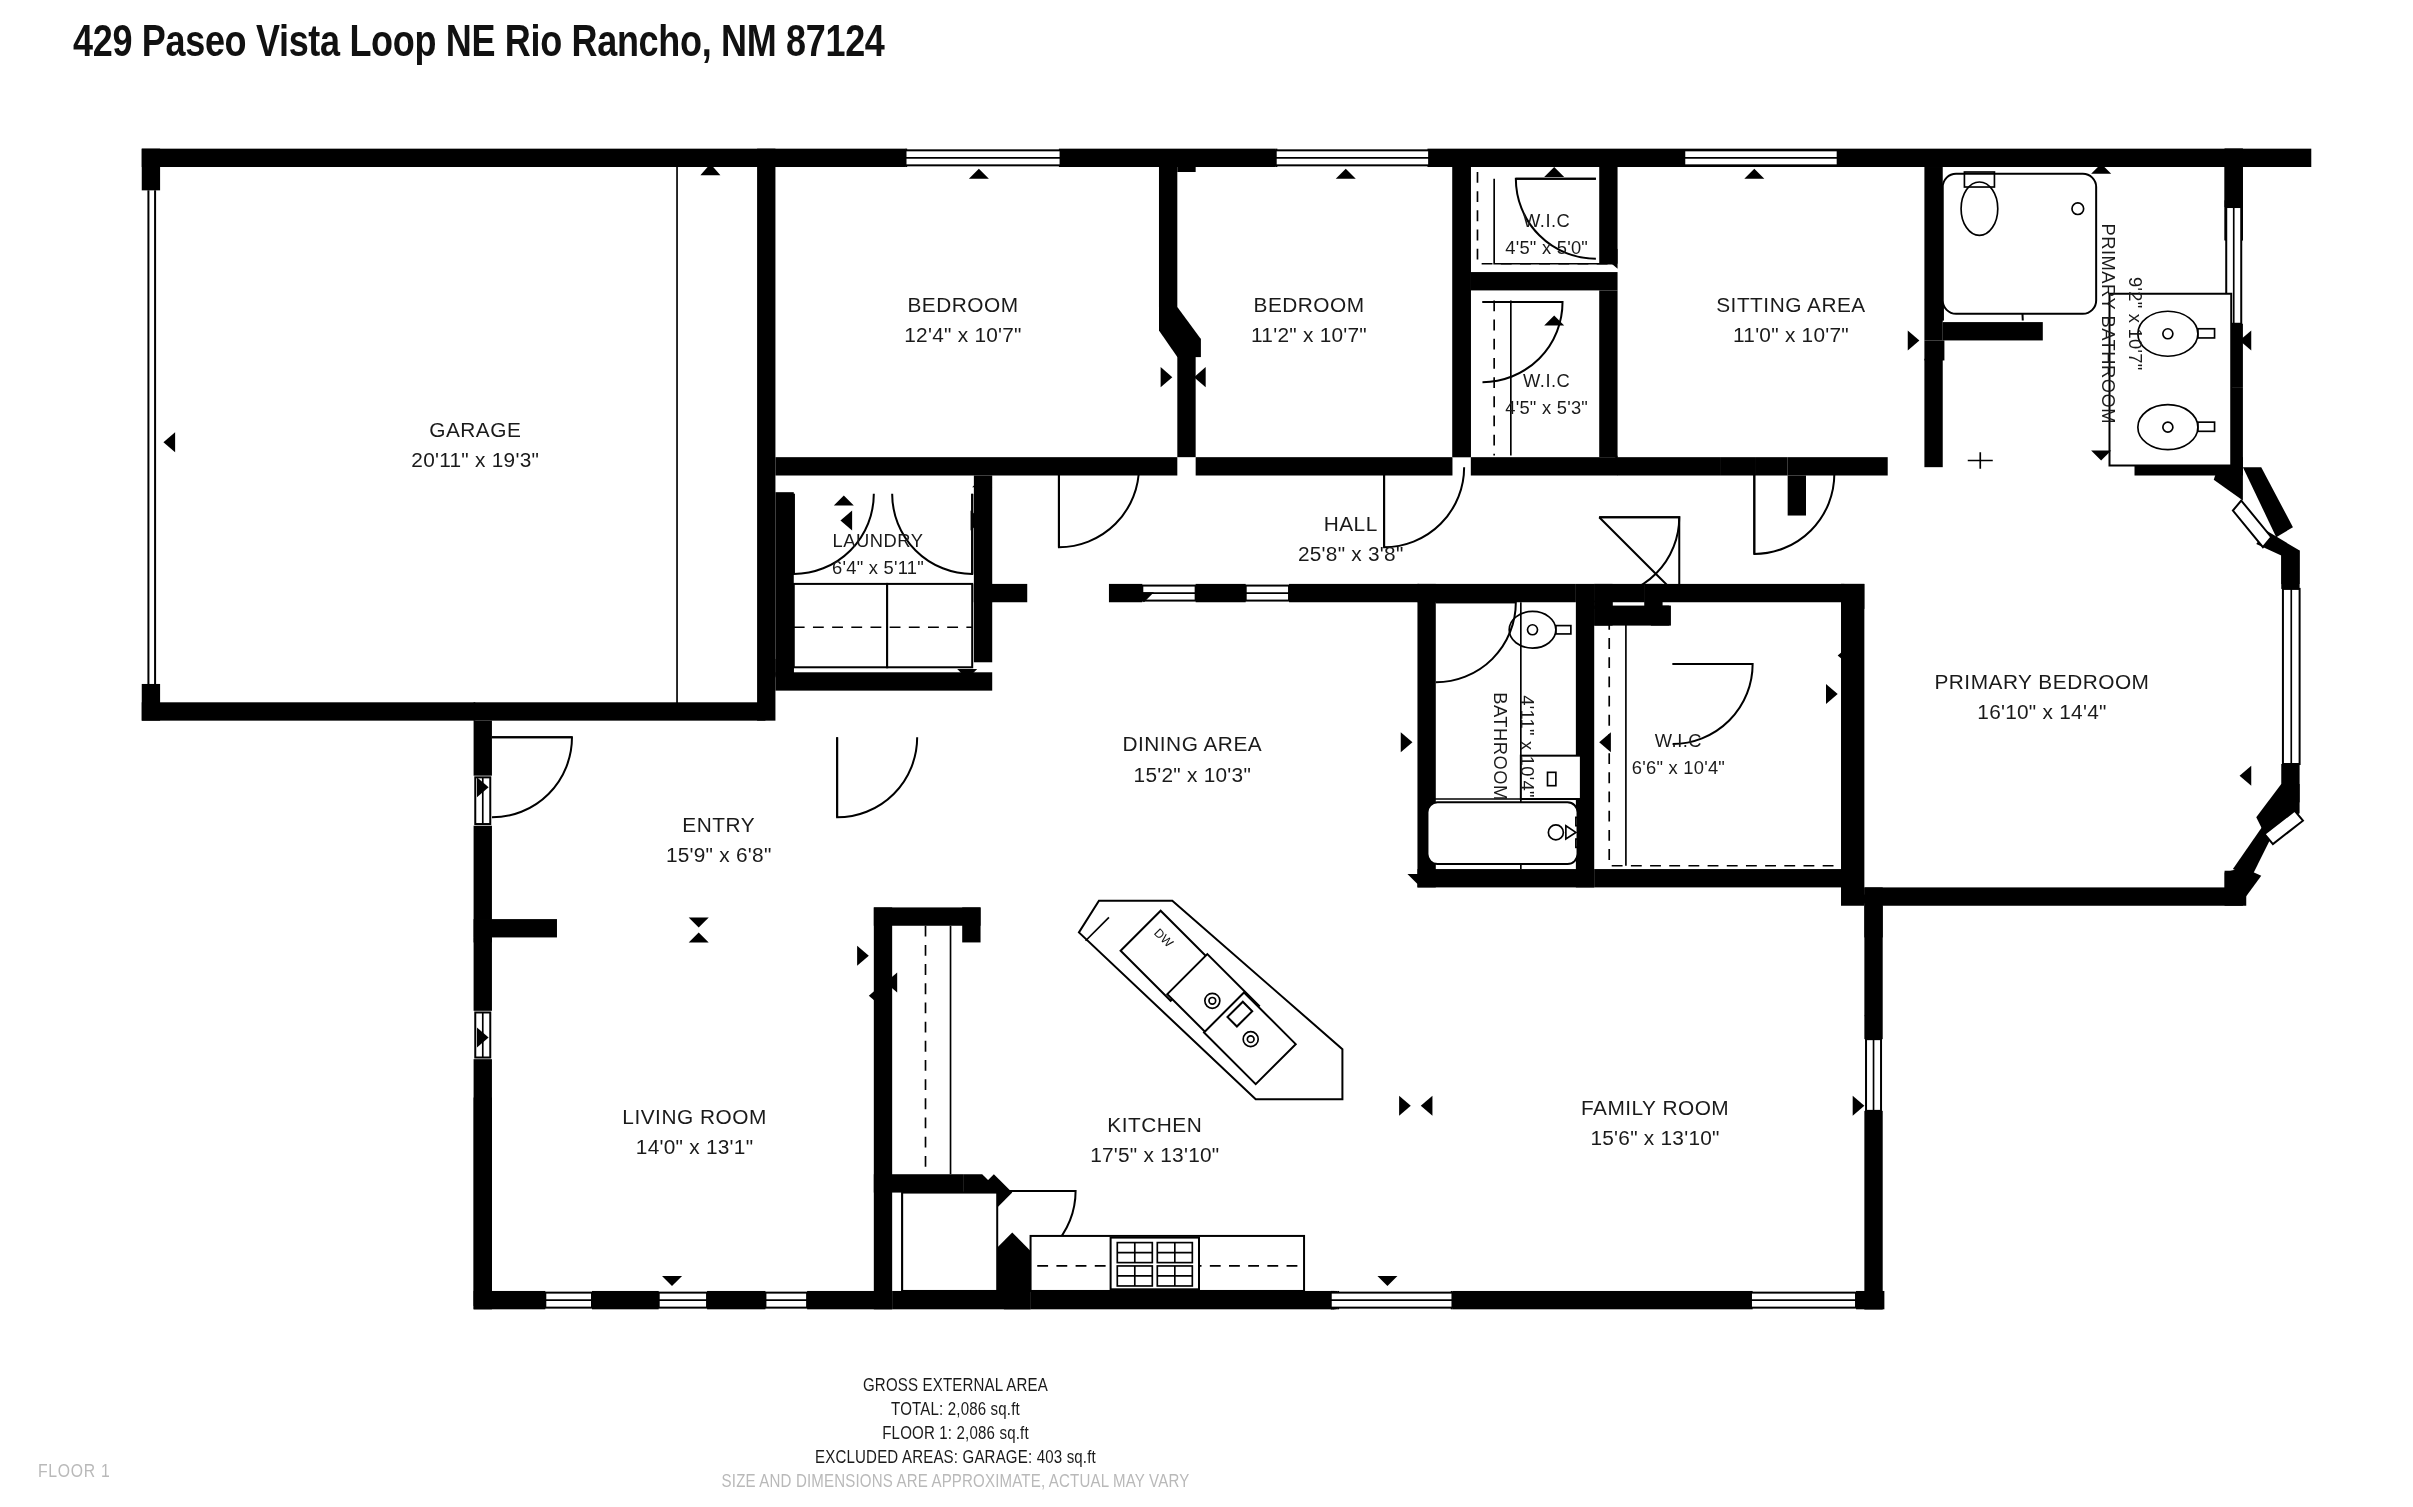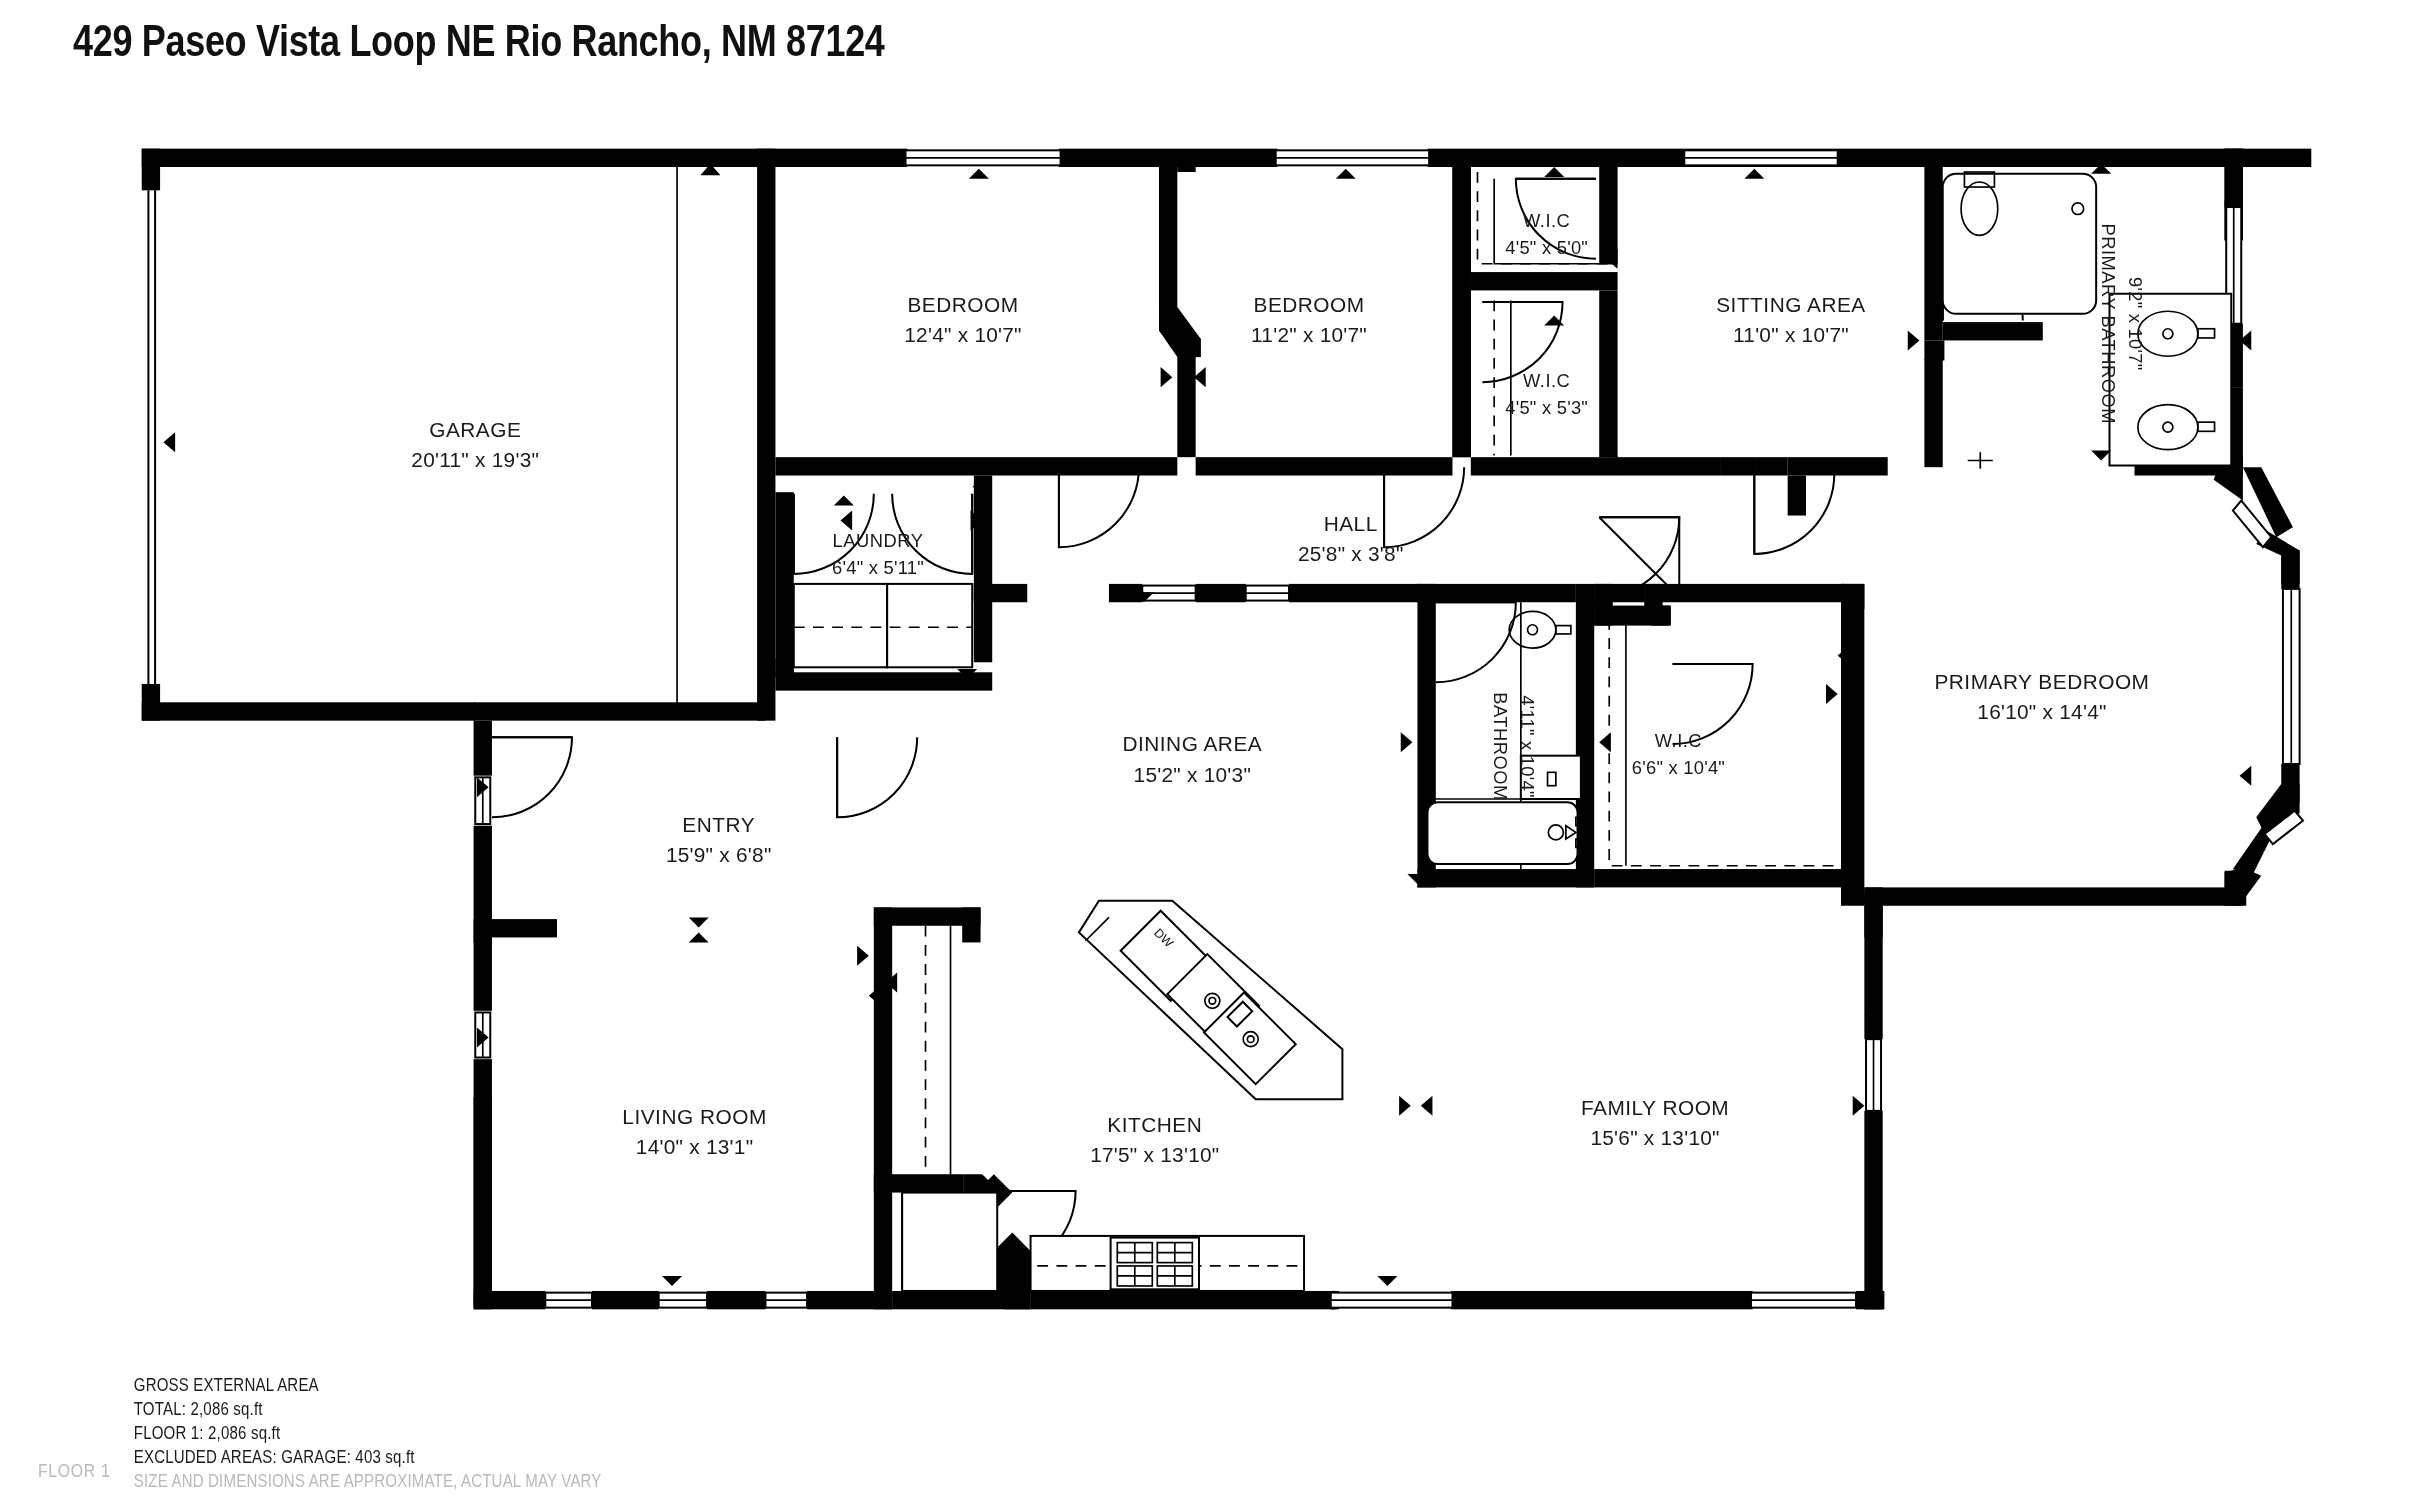--- a/index.html
+++ b/index.html
@@ -63,20 +63,21 @@
   }
   .rlabel-sm { font-size: 22px; }
   .rdim-sm { font-size: 22px; }
   .dwlabel { font-family: "Liberation Sans", sans-serif; font-size: 15px; fill: #111; text-anchor: middle; }
 
   #footer-block {
     position: absolute;
     left: 0;
     top: 1373px;
     width: 1911px;
+    text-align: center;
   }
   #footer-block .fline {
     font-size: 17.5px;
     color: #1a1a1a;
     line-height: 24px;
     transform: scaleX(0.86);
     letter-spacing: 0.2px;
   }
   #footer-block .fline.muted {
     color: #b9b9b9;

